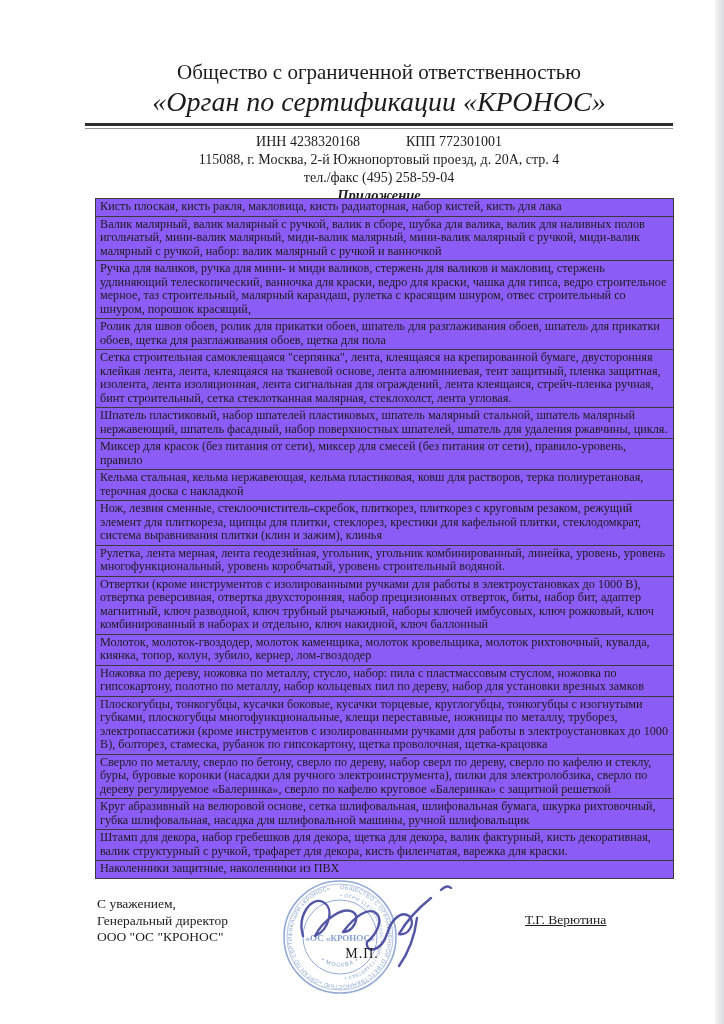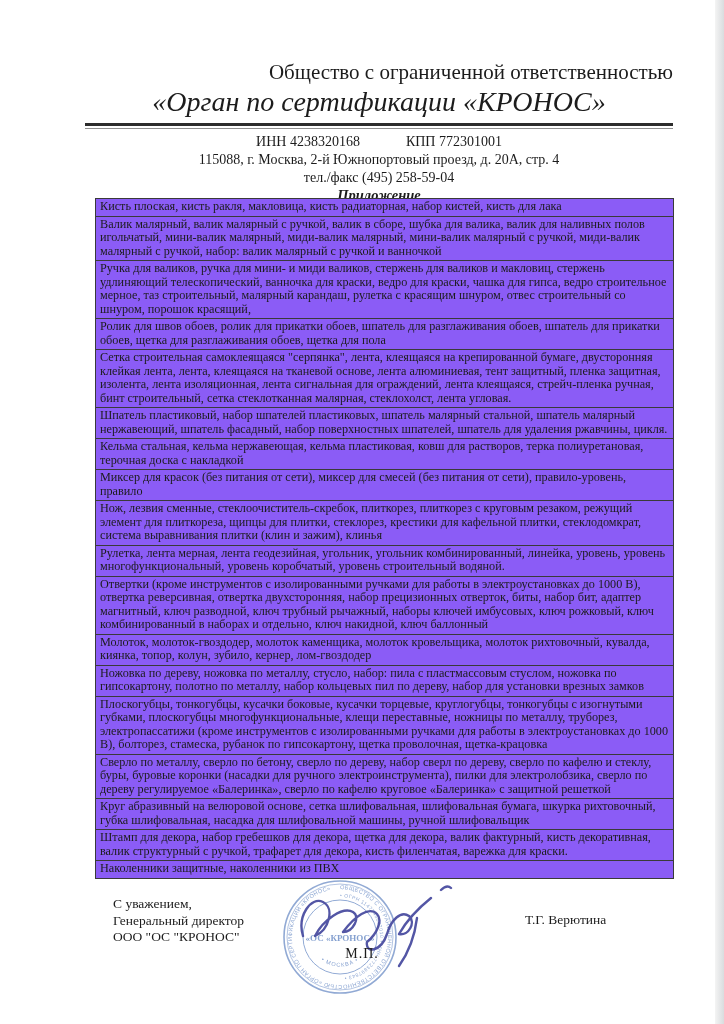--- a/index.html
+++ b/index.html
@@ -5,34 +5,34 @@
   html,body{margin:0;padding:0;}
   body{
     width:724px;height:1024px;background:#ffffff;overflow:hidden;
     font-family:"Liberation Serif","DejaVu Serif",serif;color:#1c1c1c;
     -webkit-font-smoothing:antialiased;
   }
   .page{position:relative;width:724px;height:1024px;background:#fff;}
   .scan-edge{position:absolute;right:0;top:0;width:9px;height:100%;
     background:linear-gradient(to right,#f4f4f4,#d9dcde);}
   .hdr{position:absolute;left:85px;top:60px;width:588px;text-align:center;}
-  .org-type{font-size:21px;line-height:24px;text-align:right;}
+  .org-type{font-size:21px;line-height:24px;}
   .org-name{font-size:28px;line-height:32px;margin-top:2px;font-style:italic;}
   .rule{margin-top:5px;height:2px;border-top:3px solid #2c2c2c;border-bottom:1px solid #909090;}
   .info{font-size:14px;line-height:16px;margin-top:2px;}
   .inn-row{margin-top:5px;}
   .inn-row .sp{display:inline-block;width:46px;}
   .doc-title{font-weight:bold;font-size:14.5px;line-height:16px;margin-top:1px;font-style:italic;}
   .ptable{position:absolute;left:95px;top:198px;width:577px;
     border:1px solid #3a3a3a;border-bottom:none;background:#8b5cf6;}
   .trow{font-size:12.2px;line-height:13.5px;padding:1px 4px 2px 4px;
     border-bottom:1px solid #3a3a3a;}
   .footer{position:absolute;left:85px;top:880px;width:600px;height:144px;}
-  .closing-block{position:absolute;left:28px;top:16px;font-size:13.5px;line-height:16.5px;}
-  .signer-name{position:absolute;left:440px;top:32px;font-size:13.5px;}
+  .closing-block{position:absolute;left:12px;top:16px;font-size:13.5px;line-height:16.5px;}
+  .signer-name{position:absolute;left:440px;top:32px;font-size:13.5px;text-decoration:underline;}
   .stamp-wrap{position:absolute;left:180px;top:-18px;width:150px;height:150px;}
   .sig-wrap{position:absolute;left:208px;top:-4px;width:176px;height:100px;}
   .mp-label{position:absolute;left:232px;top:66px;width:90px;text-align:center;
     font-size:14px;letter-spacing:1px;}
   svg{display:block;}
 </style>
 </head>
 <body>
 
 <div class="page">
@@ -50,22 +50,22 @@
   </div>
 
   <div class="ptable">
 
   <div class="trow">Кисть плоская, кисть ракля, макловица, кисть радиаторная, набор кистей, кисть для лака</div>
       <div class="trow">Валик малярный, валик малярный с ручкой, валик в сборе, шубка для валика, валик для наливных полов игольчатый, мини-валик малярный, миди-валик малярный, мини-валик малярный с ручкой, миди-валик малярный с ручкой, набор: валик малярный с ручкой и ванночкой</div>
       <div class="trow">Ручка для валиков, ручка для мини- и миди валиков, стержень для валиков и макловиц, стержень удлиняющий телескопический, ванночка для краски, ведро для краски, чашка для гипса, ведро строительное мерное, таз строительный, малярный карандаш, рулетка с красящим шнуром, отвес строительный со шнуром, порошок красящий,</div>
       <div class="trow">Ролик для швов обоев, ролик для прикатки обоев, шпатель для разглаживания обоев, шпатель для прикатки обоев, щетка для разглаживания обоев, щетка для пола</div>
       <div class="trow">Сетка строительная самоклеящаяся "серпянка", лента, клеящаяся на крепированной бумаге, двусторонняя клейкая лента, лента, клеящаяся на тканевой основе, лента алюминиевая, тент защитный, пленка защитная, изолента, лента изоляционная, лента сигнальная для ограждений, лента клеящаяся, стрейч-пленка ручная, бинт строительный, сетка стеклотканная малярная, стеклохолст, лента угловая.</div>
       <div class="trow">Шпатель пластиковый, набор шпателей пластиковых, шпатель малярный стальной, шпатель малярный нержавеющий, шпатель фасадный, набор поверхностных шпателей, шпатель для удаления ржавчины, цикля.</div>
+      <div class="trow">Миксер для красок (без питания от сети), миксер для смесей (без питания от сети), правило-уровень, правило</div>
       <div class="trow">Кельма стальная, кельма нержавеющая, кельма пластиковая, ковш для растворов, терка полиуретановая, терочная доска с накладкой</div>
-      <div class="trow">Миксер для красок (без питания от сети), миксер для смесей (без питания от сети), правило-уровень, правило</div>
       <div class="trow">Нож, лезвия сменные, стеклоочиститель-скребок, плиткорез, плиткорез с круговым резаком, режущий элемент для плиткореза, щипцы для плитки, стеклорез, крестики для кафельной плитки, стеклодомкрат, система выравнивания плитки (клин и зажим), клинья</div>
       <div class="trow">Рулетка, лента мерная, лента геодезийная, угольник, угольник комбинированный, линейка, уровень, уровень многофункциональный, уровень коробчатый, уровень строительный водяной.</div>
       <div class="trow">Отвертки (кроме инструментов с изолированными ручками для работы в электроустановках до 1000 В), отвертка реверсивная, отвертка двухсторонняя, набор прецизионных отверток, биты, набор бит, адаптер магнитный, ключ разводной, ключ трубный рычажный, наборы ключей имбусовых, ключ рожковый, ключ комбинированный в наборах и отдельно, ключ накидной, ключ баллонный</div>
       <div class="trow">Молоток, молоток-гвоздодер, молоток каменщика, молоток кровельщика, молоток рихтовочный, кувалда, киянка, топор, колун, зубило, кернер, лом-гвоздодер</div>
       <div class="trow">Ножовка по дереву, ножовка по металлу, стусло, набор: пила с пластмассовым стуслом, ножовка по гипсокартону, полотно по металлу, набор кольцевых пил по дереву, набор для установки врезных замков</div>
       <div class="trow">Плоскогубцы, тонкогубцы, кусачки боковые, кусачки торцевые, круглогубцы, тонкогубцы с изогнутыми губками, плоскогубцы многофункциональные, клещи переставные, ножницы по металлу, труборез, электропассатижи (кроме инструментов с изолированными ручками для работы в электроустановках до 1000 В), болторез, стамеска, рубанок по гипсокартону, щетка проволочная, щетка-крацовка</div>
       <div class="trow">Сверло по металлу, сверло по бетону, сверло по дереву, набор сверл по дереву, сверло по кафелю и стеклу, буры, буровые коронки (насадки для ручного электроинструмента), пилки для электролобзика, сверло по дереву регулируемое «Балеринка», сверло по кафелю круговое «Балеринка» с защитной решеткой</div>
       <div class="trow">Круг абразивный на велюровой основе, сетка шлифовальная, шлифовальная бумага, шкурка рихтовочный, губка шлифовальная, насадка для шлифовальной машины, ручной шлифовальщик</div>
       <div class="trow">Штамп для декора, набор гребешков для декора, щетка для декора, валик фактурный, кисть декоративная, валик структурный с ручкой, трафарет для декора, кисть филенчатая, варежка для краски.</div>
       <div class="trow">Наколенники защитные, наколенники из ПВХ</div>

